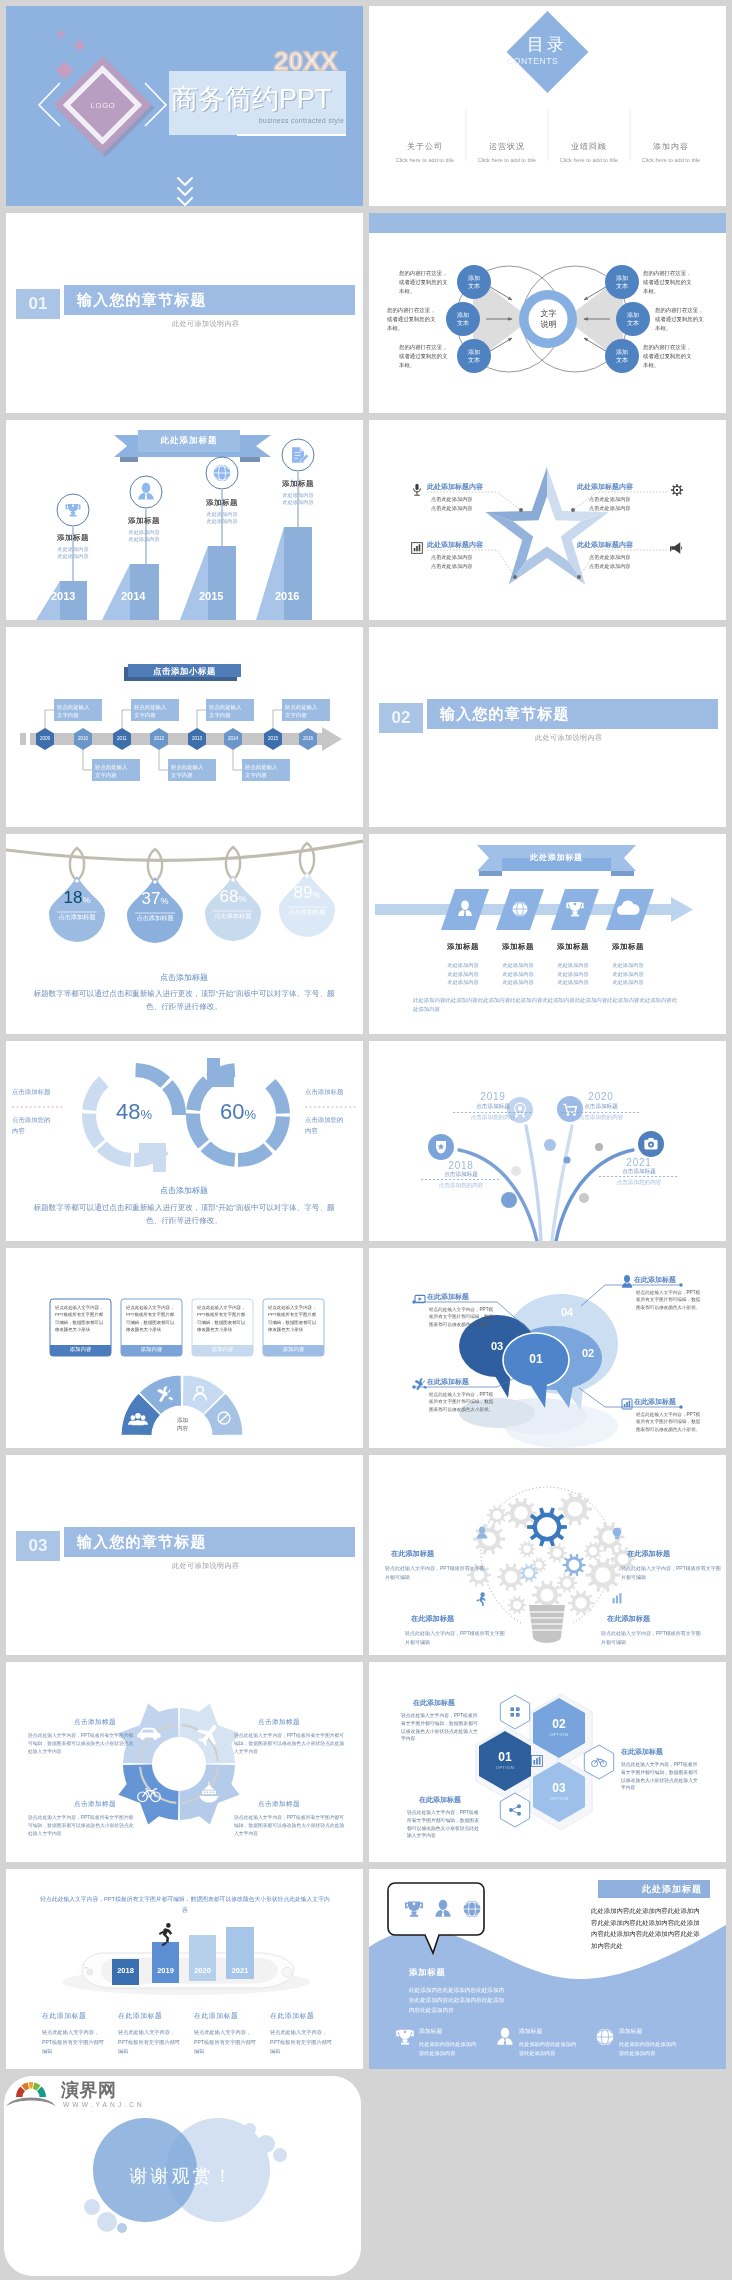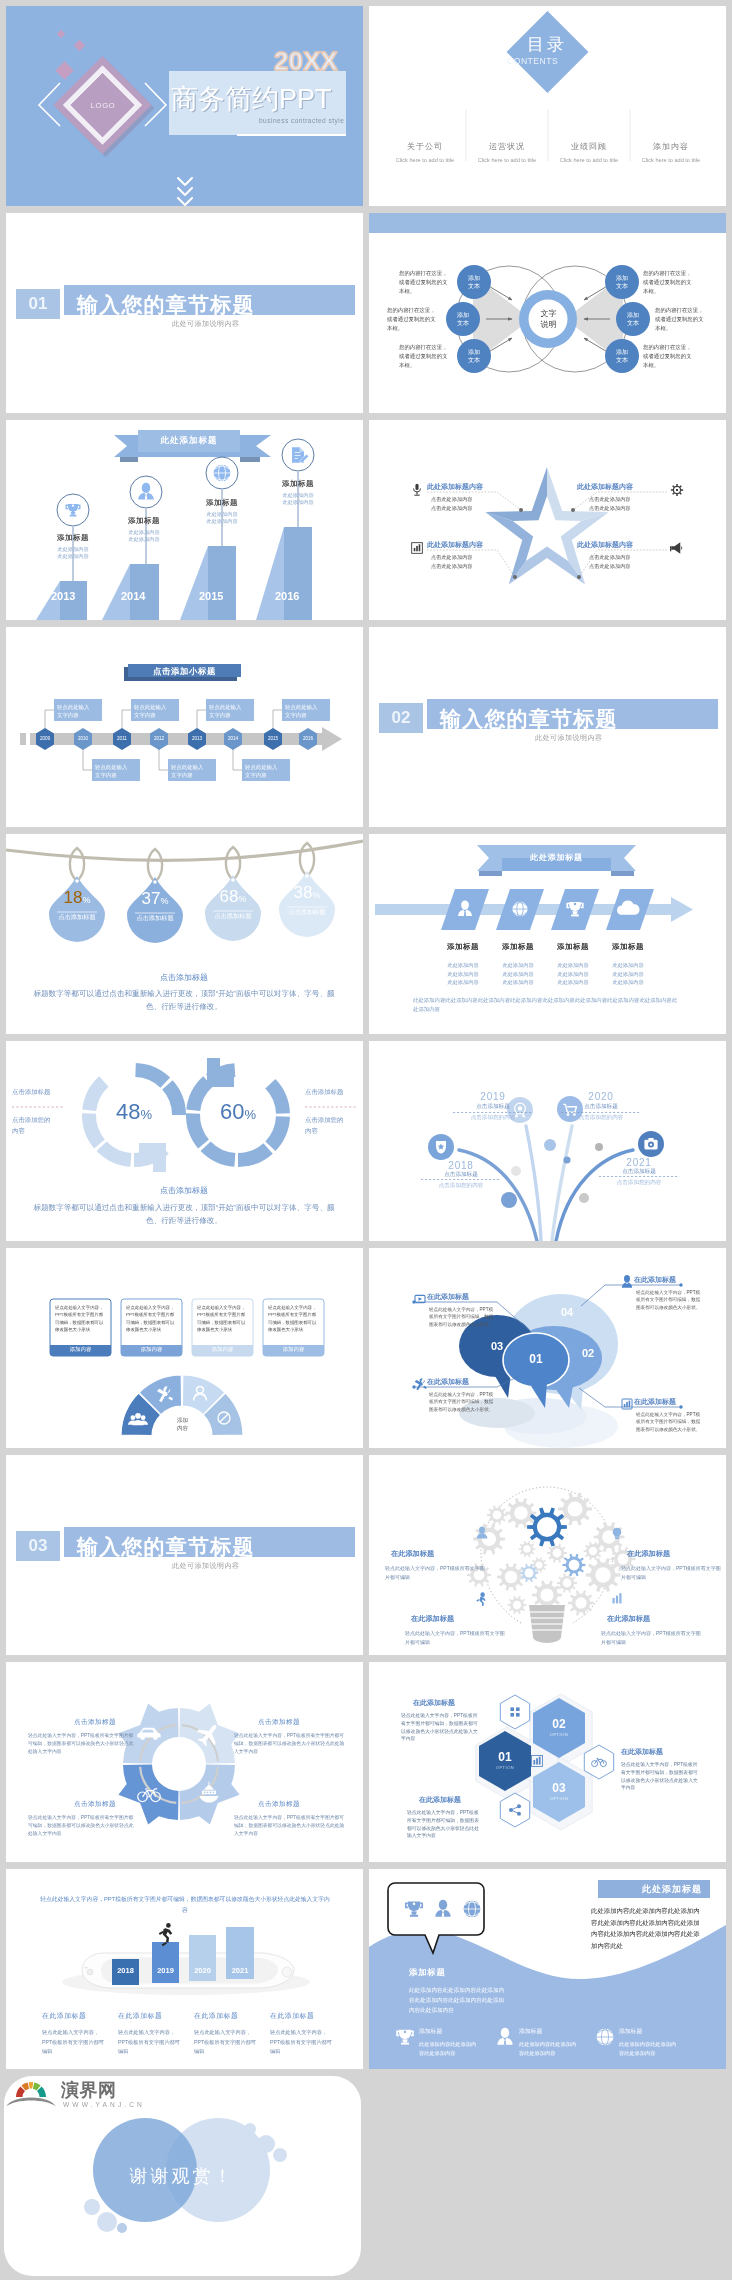--- a/index.html
+++ b/index.html
@@ -10,21 +10,21 @@
   .slide{position:absolute;width:357px;height:200px;background:#fff;overflow:hidden;
          font-size:6px;color:#555;}
   .slide>*{position:absolute;}
   svg{display:block;overflow:visible;}
   .abs{position:absolute;}
 
   
   .sec-num{left:10px;top:76px;width:44px;height:30px;background:#a9c4e5;
            color:#eef4fb;font-size:17px;font-weight:bold;line-height:30px;text-align:center;}
   .sec-bar{left:58px;top:72px;width:291px;height:30px;background:#9dbbe3;}
-  .sec-title{left:71px;top:78px;color:#ffffff;font-size:21px;font-weight:bold;letter-spacing:1.2px;}
+  .sec-title{left:71px;top:78px;color:#ffffff;font-size:15px;font-weight:bold;letter-spacing:1.2px;}
   .sec-sub{left:166px;top:106px;color:#9a9a9a;font-size:7px;letter-spacing:0.5px;}
   .b{font-weight:bold;}
   .ctr{text-align:center;}
 </style>
 </head>
 <body>
 
 <div class="grid">
 
 <div class="slide s-cover" style="left:6px;top:6px;background:#8fb3e0;">
@@ -398,33 +398,33 @@
           <circle cx="301" cy="42" r="1.8"></circle>
     </g>
     <g stroke="#ffffff" stroke-width="0.8" opacity="0.85">
       <line x1="51" y1="78" x2="91" y2="78"></line>
           <line x1="129" y1="79" x2="169" y2="79"></line>
       <line x1="207" y1="77" x2="247" y2="77"></line>
           <line x1="281" y1="73" x2="321" y2="73"></line>
     </g>
   </svg>
   <div class="abs ctr" style="left:36px;top:54px;width:70px;">
-    <span style="font-size:17px;color:#a16207;">18</span><span style="font-size:9px;color:#fff;">%</span>
+    <span style="font-size:17px;color:#0c4a6e;">18</span><span style="font-size:9px;color:#fff;">%</span>
   </div>
   <div class="abs ctr" style="left:36px;top:79px;width:70px;font-size:6.2px;color:#fff;">点击添加标题</div>
   <div class="abs ctr" style="left:114px;top:55px;width:70px;">
     <span style="font-size:17px;color:#fff;">37</span><span style="font-size:9px;color:#fff;">%</span>
   </div>
   <div class="abs ctr" style="left:114px;top:80px;width:70px;font-size:6.2px;color:#fff;">点击添加标题</div>
   <div class="abs ctr" style="left:192px;top:53px;width:70px;">
     <span style="font-size:17px;color:#fff;">68</span><span style="font-size:9px;color:#fff;">%</span>
   </div>
   <div class="abs ctr" style="left:192px;top:78px;width:70px;font-size:6.2px;color:#fff;">点击添加标题</div>
   <div class="abs ctr" style="left:266px;top:49px;width:70px;">
-    <span style="font-size:17px;color:#fff;">38</span><span style="font-size:9px;color:#fff;">%</span>
+    <span style="font-size:17px;color:#fff;">89</span><span style="font-size:9px;color:#fff;">%</span>
   </div>
   <div class="abs ctr" style="left:266px;top:74px;width:70px;font-size:6.2px;color:#fff;">点击添加标题</div>
   <div class="abs ctr" style="left:28px;top:138px;width:300px;font-size:8px;color:#5b87c4;">点击添加标题</div>
   <div class="abs ctr" style="left:20px;top:153px;width:316px;font-size:7.6px;color:#6f8fbb;line-height:13px;">标题数字等都可以通过点击和重新输入进行更改，顶部“开始”面板中可以对字体、字号、颜色、行距等进行修改。</div>
 </div>
 
 <div class="slide" style="left:369px;top:834px;">
   <svg class="abs" style="left:0;top:0;" width="357" height="200" viewBox="0 0 357 200">
     <g>
       <path d="M133 24 L242 24 L242 37 L133 37 Z" fill="#87aee0"></path>

